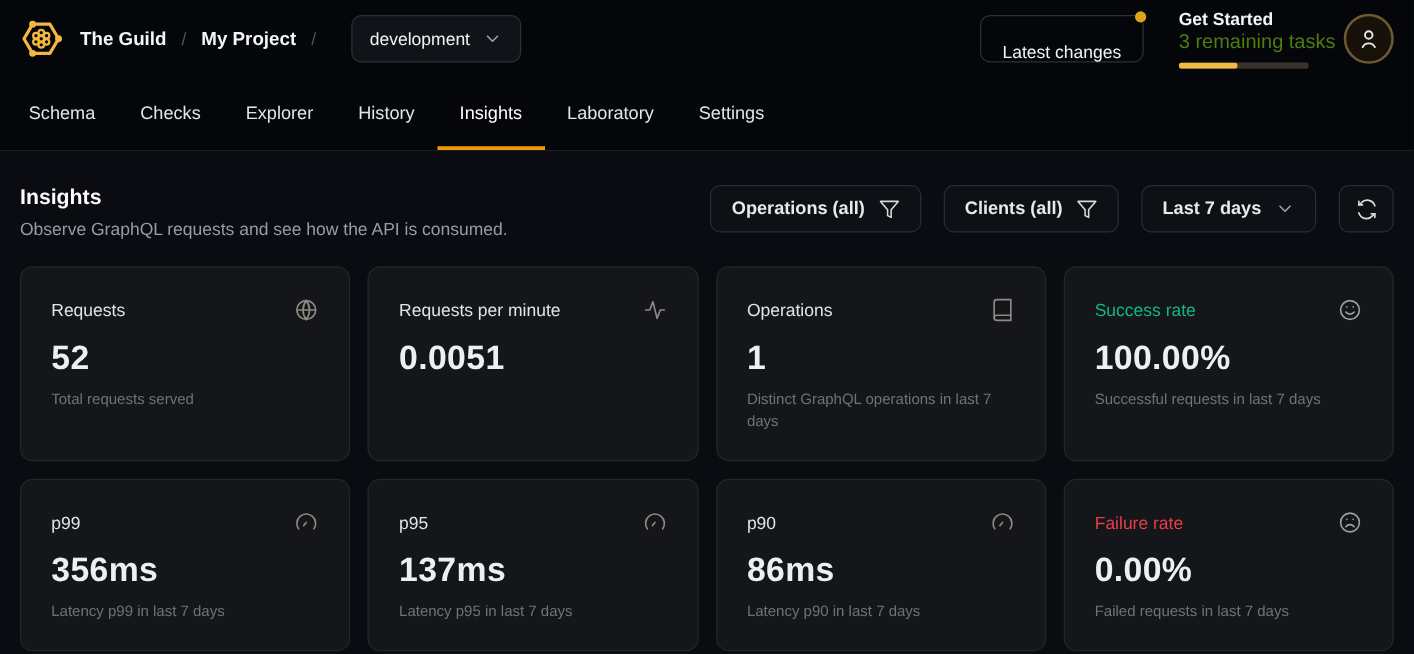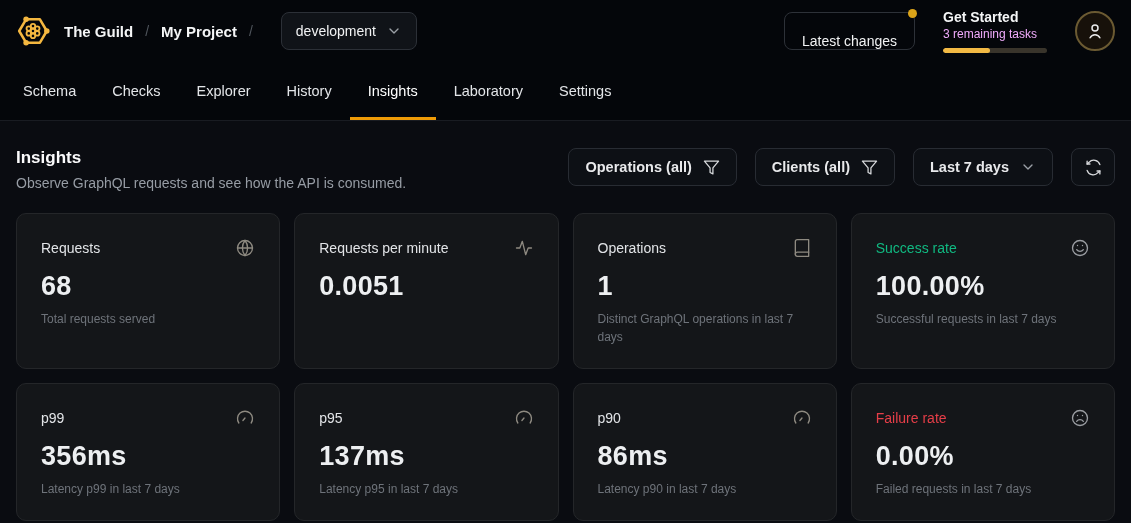--- a/index.html
+++ b/index.html
@@ -32,21 +32,21 @@
     border:1px solid #2d3138; border-radius:8px;
     height:38px; padding:0 17px; display:flex; align-items:flex-end;
     color:#f2f3f4; font-size:14px; cursor:pointer; white-space:nowrap;
   }
   .latest-dot {
     position:absolute; top:-4px; right:-3px;
     width:9px; height:9px; border-radius:50%; background:#dca419;
   }
   .get-started { width:104px; }
   .gs-title { font-size:14px; font-weight:700; color:#f5f6f7; }
-  .gs-sub { font-size:12px; color:#f0abfc; margin-top:2px; white-space:nowrap; }
+  .gs-sub { font-size:16px; color:#4d7c0f; margin-top:2px; white-space:nowrap; }
   .gs-bar { margin-top:7px; height:5px; border-radius:3px; background:#39342b; overflow:hidden; }
   .gs-fill { height:100%; border-radius:3px; background:#f2b944; }
   .avatar {
     width:40px; height:40px; border-radius:50%;
     border:2px solid #6b5a32; background:#17110a;
     display:grid; place-items:center; cursor:pointer; flex:0 0 auto;
   }
 
   
   .nav {
@@ -214,21 +214,21 @@
       <div class="card-head">
         <span>Requests</span>
         <span class="card-icon">
           <svg width="20" height="20" viewBox="0 0 24 24" fill="none" stroke="currentColor" stroke-width="1.6" stroke-linecap="round">
               <circle cx="12" cy="12" r="9"></circle>
               <path d="M3 12h18"></path>
               <path d="M12 3a14.5 14.5 0 0 1 0 18a14.5 14.5 0 0 1 0-18z"></path>
             </svg>
         </span>
       </div>
-      <div class="card-value">68</div>
+      <div class="card-value">52</div>
       <div class="card-desc">Total requests served</div>
     </div>
 
     <div class="card">
       <div class="card-head">
         <span>Requests per minute</span>
         <span class="card-icon">
           <svg width="20" height="20" viewBox="0 0 24 24" fill="none" stroke="currentColor" stroke-width="1.6" stroke-linecap="round" stroke-linejoin="round">
               <path d="M3 12h4l3-8 4 16 3-8h4"></path>
             </svg>

